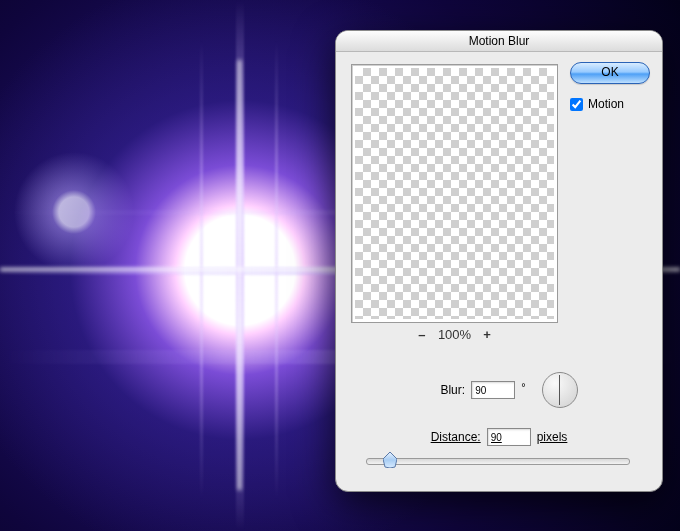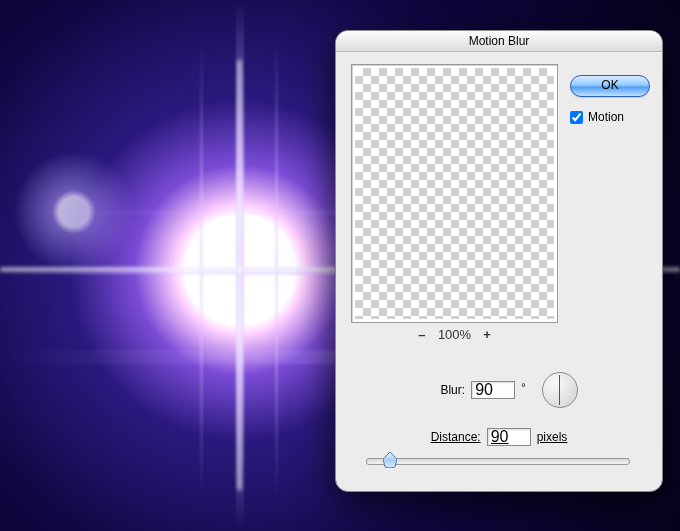--- a/index.html
+++ b/index.html
@@ -103,21 +103,21 @@
     color: #333;
   }
   .zoom-row .minus, .zoom-row .plus {
     display:inline-block; width:18px; cursor:default; font-weight:bold;
   }
   .zoom-row .pct { display:inline-block; min-width:40px; }
 
   
   .btncol {
     position: absolute;
-    right: 12px; top: 23px;
+    right: 12px; top: 10px;
     width: 80px;
     display: flex;
     flex-direction: column;
     gap: 9px;
   }
   .aqua-btn {
     height: 20px;
     border: 1px solid #6b6b6b;
     border-radius: 11px;
     font-size: 12px;
@@ -152,21 +152,21 @@
     font-size: 12px;
   }
   .row.angle { top: 320px; padding-left: 10px;}
   .row.distance { top: 376px; text-decoration: underline; }
   .num-input {
     width: 44px;
     height: 18px;
     border: 1px solid #888;
     background: #fff;
     box-shadow: inset 1px 1px 2px rgba(0,0,0,0.15);
-    font-size: 16px;
+    font-size: 10px;
     padding: 0 3px;
     box-sizing: border-box;
   }
   .deg { font-size:11px; position:relative; top:-3px;}
   .angle-dial {
     width: 34px; height:34px;
     border: 1px solid #8a8a8a;
     border-radius: 50%;
     background: radial-gradient(circle at 35% 30%, #fafafa, #cfcfcf);
     position: relative;

